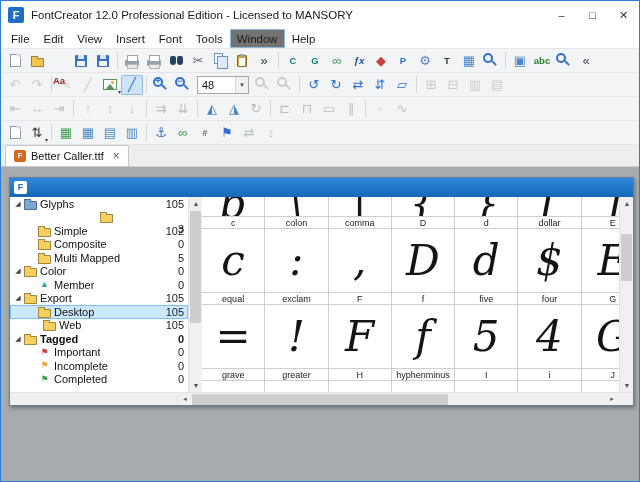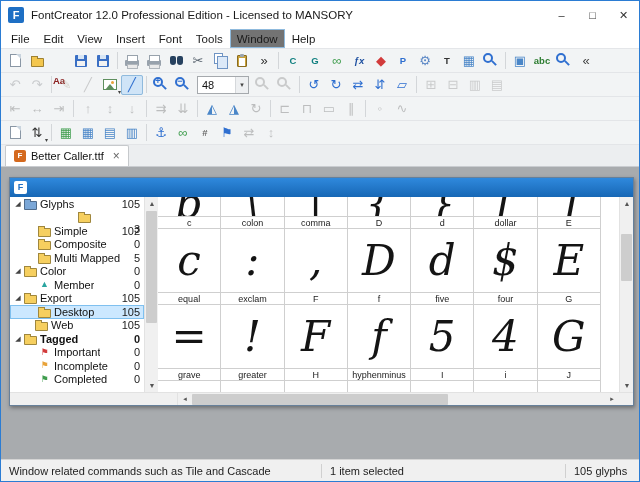--- a/index.html
+++ b/index.html
@@ -66,21 +66,21 @@
   .tab-x{color:#666;font-size:12px;margin-left:4px;line-height:1}
 
   
   .workspace{flex:1;background:#a8abae;position:relative;min-height:0}
   .doc{position:absolute;left:8px;top:10px;width:625px;height:229px;background:#fff;border:1px solid #67809a;display:flex;flex-direction:column;box-shadow:1px 2px 4px rgba(0,0,0,.35)}
   .doc-title{height:19px;color:#fff;font-size:11px;display:flex;align-items:center;padding:0 4px;gap:5px;flex:0 0 auto}
   .doc-logo{width:13px;height:13px;background:#fff;border-radius:2px;color:#1e6fc4;font-size:9px;font-weight:bold;line-height:13px;text-align:center}
   .doc-body{flex:1;display:flex;min-height:0}
 
   
-  .tree{width:134px;background:#fff;overflow:hidden;font-size:11px;flex:0 0 auto}
+  .tree{width:178px;background:#fff;overflow:hidden;font-size:11px;flex:0 0 auto}
   .tree-row{height:13.5px;display:flex;align-items:center;white-space:nowrap}
   .tree-row .exp{width:10px;font-size:7px;color:#444;text-align:center;flex:0 0 auto}
   .tree-ic{width:15px;display:flex;justify-content:center;flex:0 0 auto;margin-right:2px}
   .tree-ic .tg{font-size:9px;line-height:1}
   .tree-lbl{overflow:hidden}
   .tree-count{margin-left:auto;padding-right:4px;color:#1a1a1a}
   .tree-row.selected{outline:1px solid #7fc0ef;outline-offset:-1px}
 
   
   .vscroll{width:14px;background:#f0f0f0;display:flex;flex-direction:column;border-left:1px solid #e2e2e2;flex:0 0 auto}
@@ -472,21 +472,21 @@
               <span class="tree-count">105</span>
             </div>
             <div class="tree-row selected" style="padding-left: 17px; background: rgb(204, 232, 255);">
               <span class="exp"></span>
               <span class="tree-ic">
                 <span class="sh sh-folder" style="color: rgb(246, 207, 95);"></span>
               </span>
               <span class="tree-lbl">Desktop</span>
               <span class="tree-count">105</span>
             </div>
-            <div class="tree-row" style="padding-left: 14px;">
+            <div class="tree-row" style="padding-left: 22px;">
               <span class="exp"></span>
               <span class="tree-ic">
                 <span class="sh sh-folder" style="color: rgb(246, 207, 95);"></span>
               </span>
               <span class="tree-lbl">Web</span>
               <span class="tree-count">105</span>
             </div>
             <div class="tree-row" style="padding-left: 3px; font-weight: bold;">
               <span class="exp">◢</span>
               <span class="tree-ic">
@@ -649,21 +649,14 @@
           <div class="hs-track">
               <div class="hs-thumb"></div>
             </div>
           <div class="hs-btn">▸</div>
         </div>
         <div class="corner"></div>
       </div>
     </div>
   </div>
 
-  <div class="statusbar">
-    <div class="sb-cell left">Window related commands such as Tile and Cascade</div>
-    <div class="sb-div"></div>
-    <div class="sb-cell mid">1 item selected</div>
-    <div class="sb-div"></div>
-    <div class="sb-cell right">105 glyphs</div>
-  </div>
 
 </div>
 
 </body></html>

